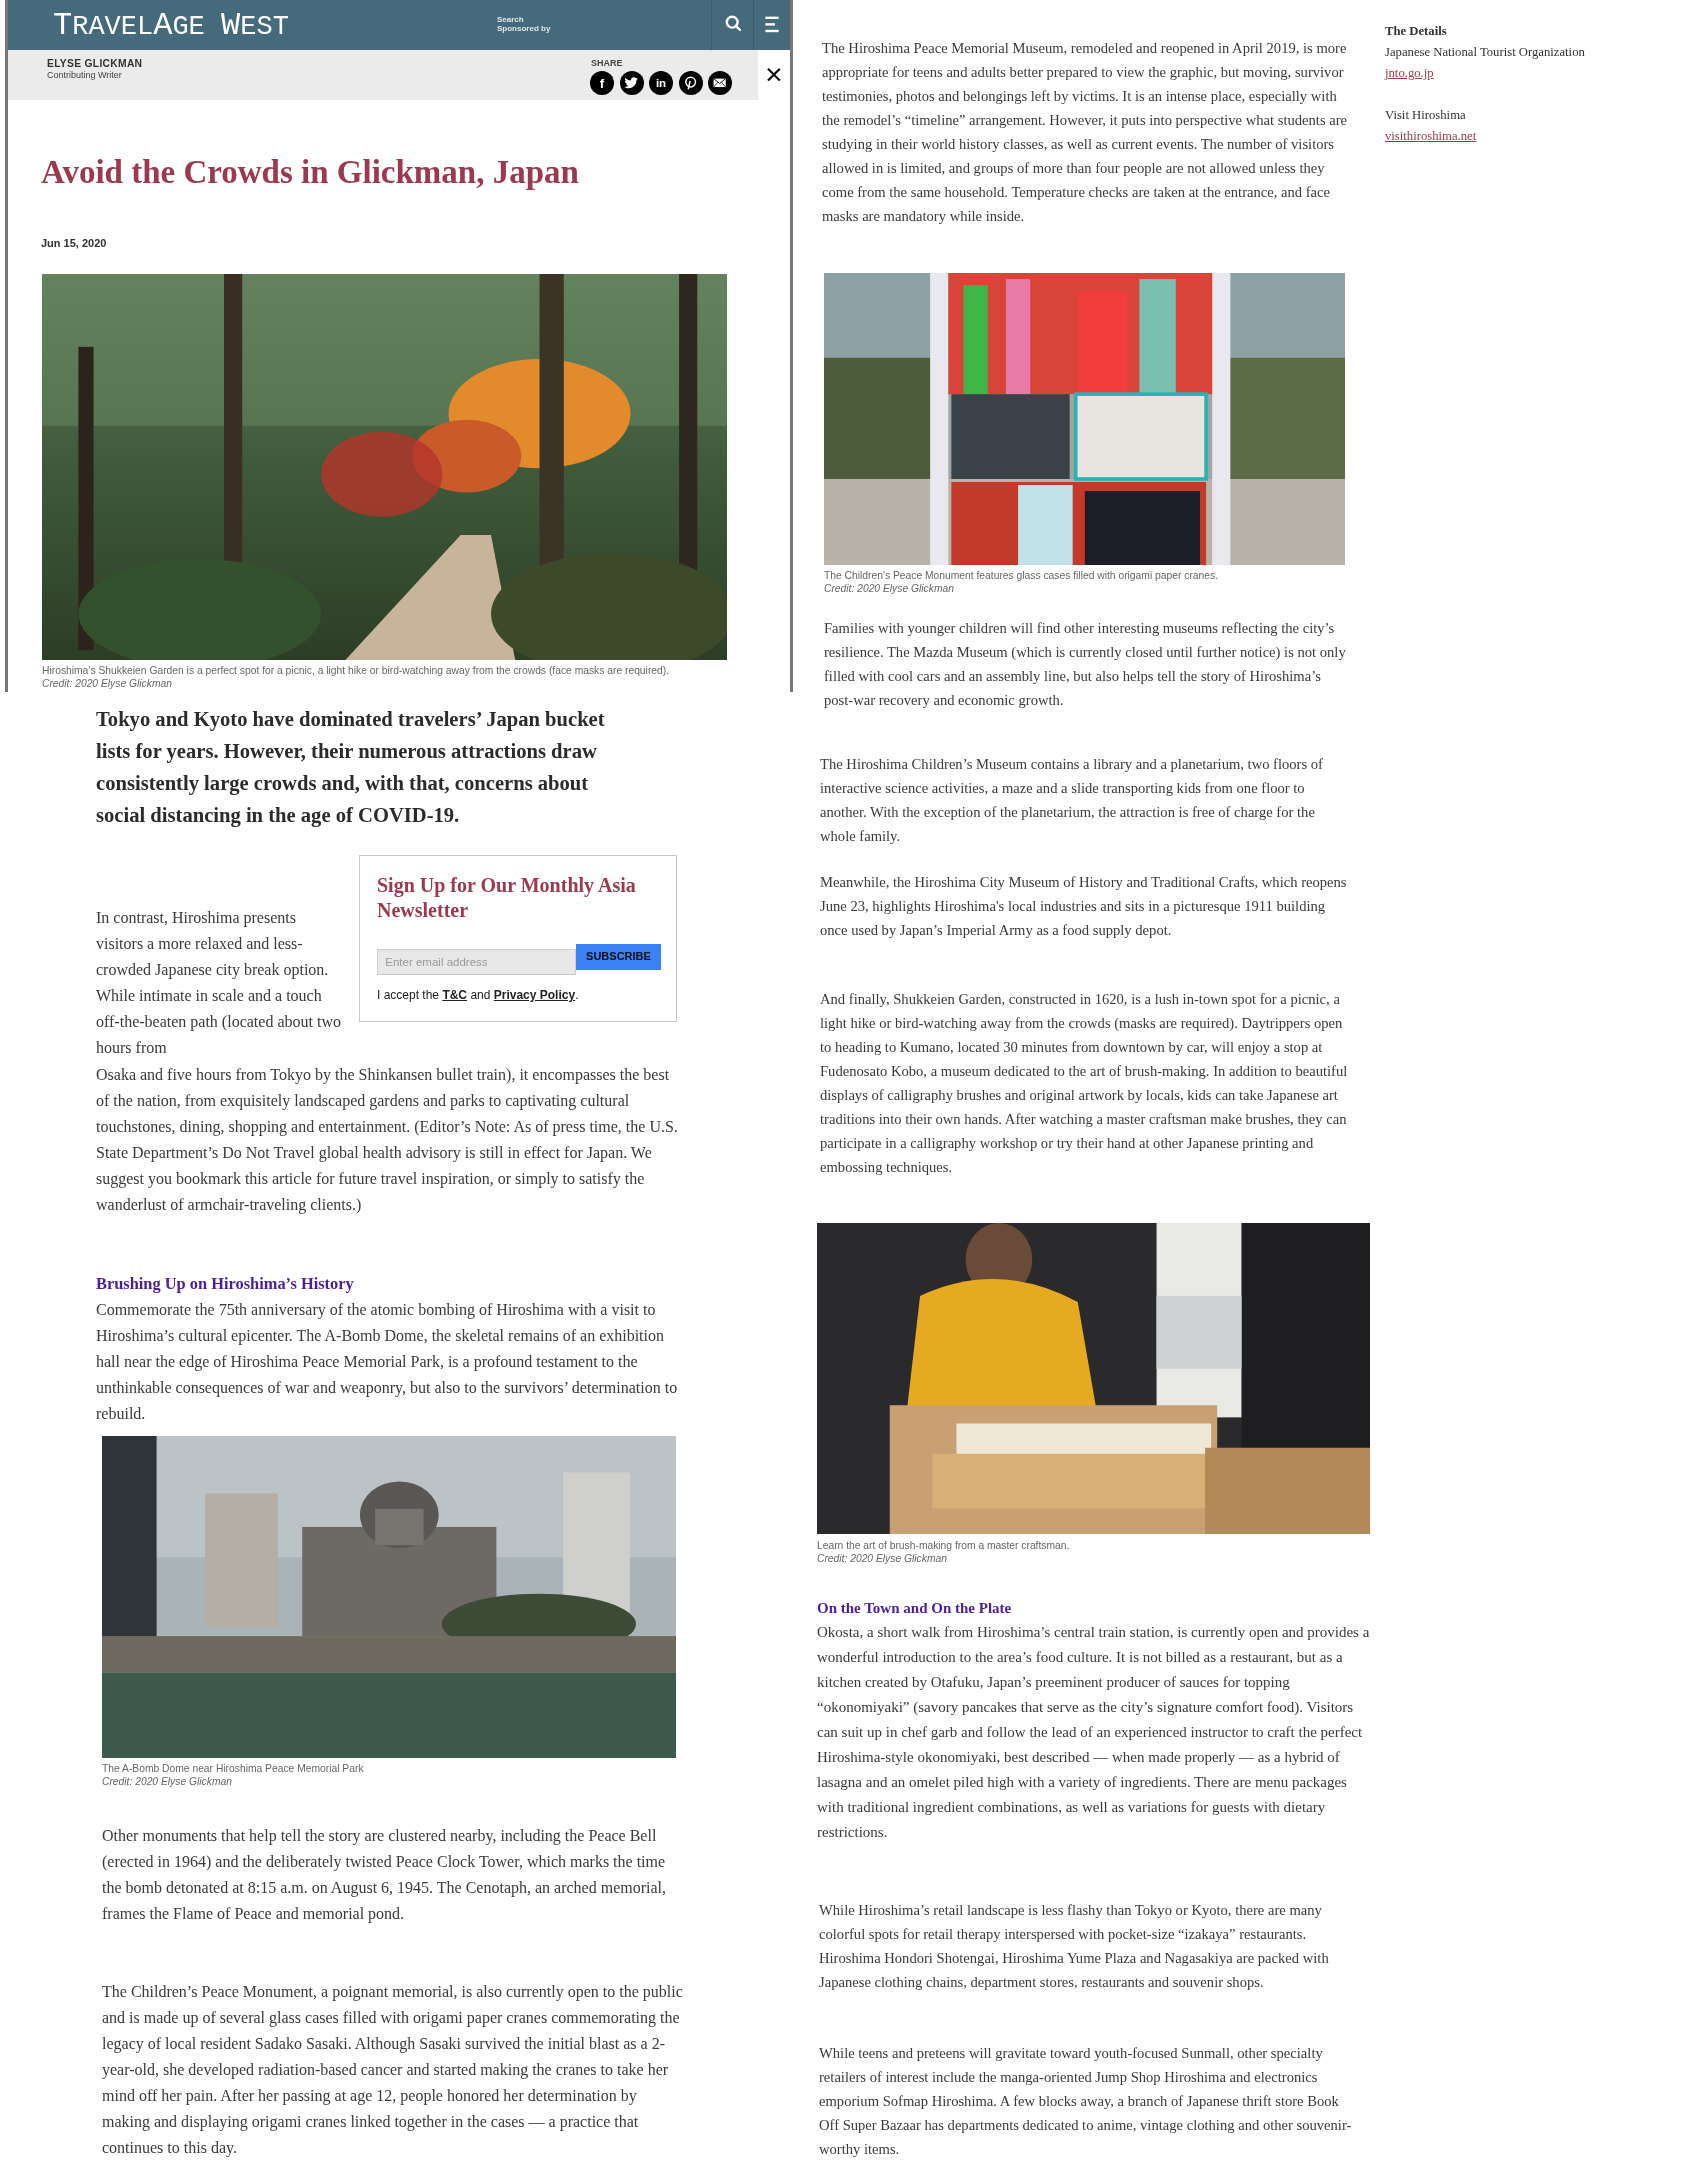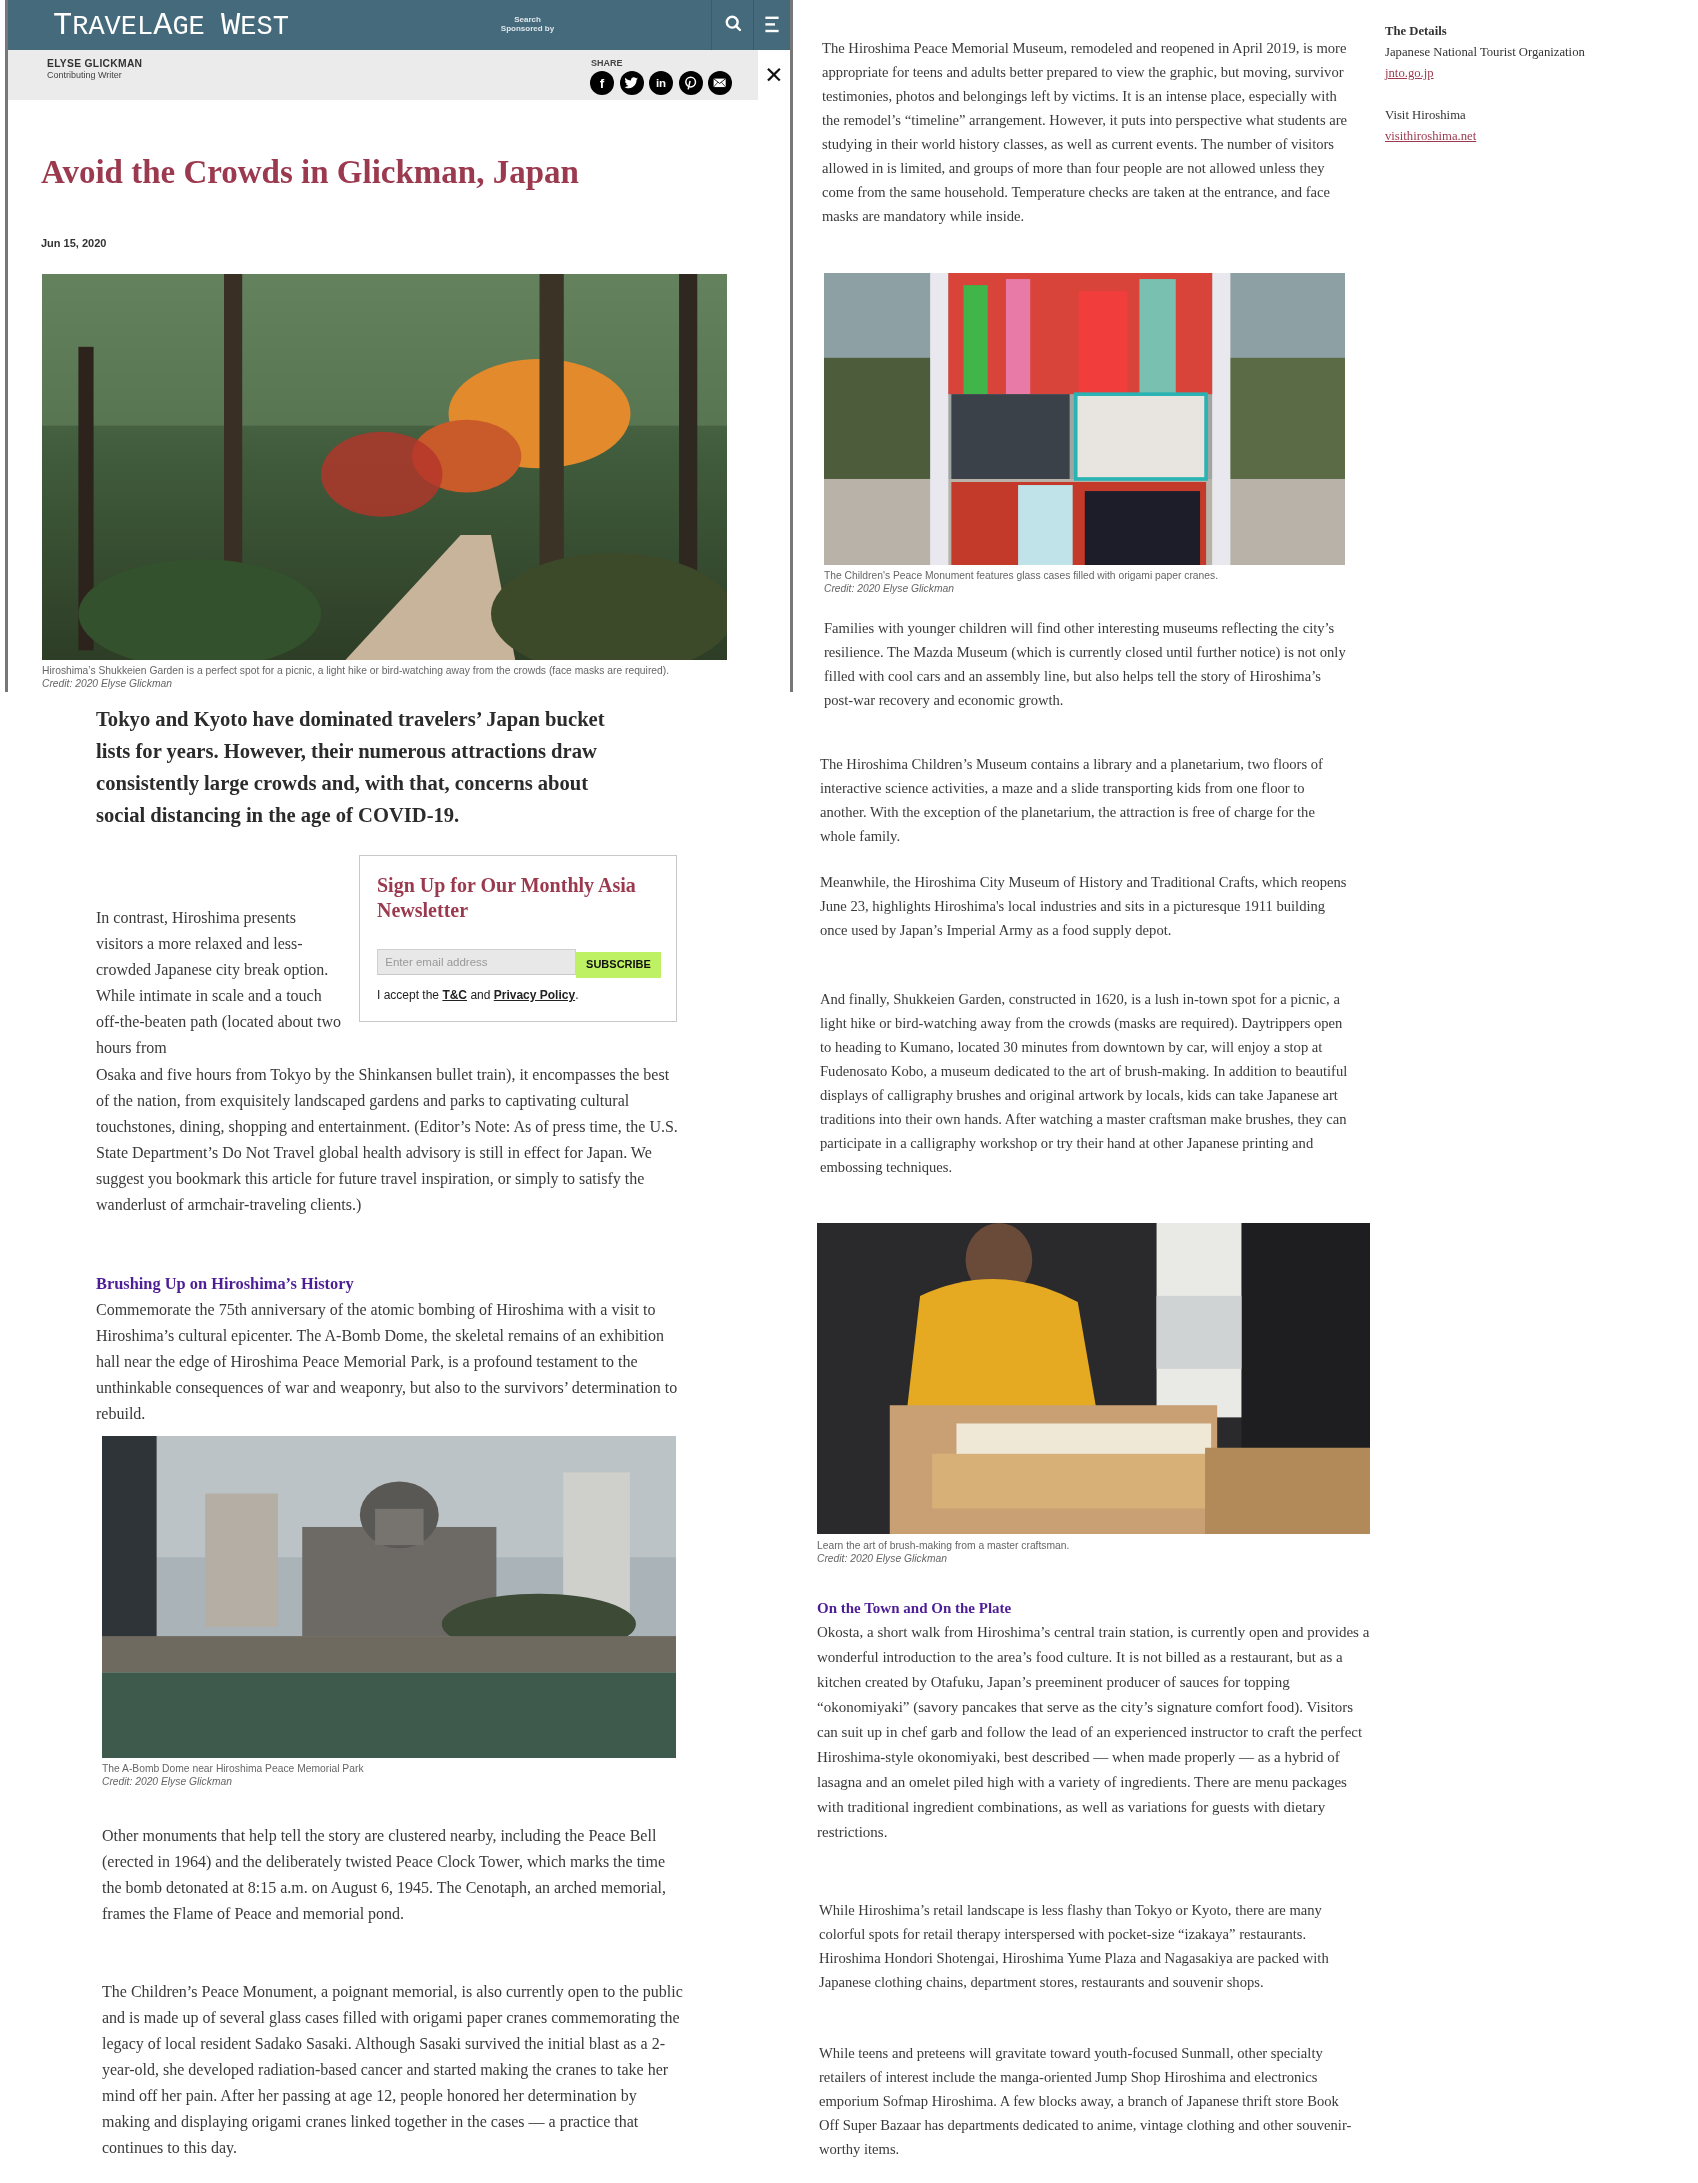--- a/index.html
+++ b/index.html
@@ -6,21 +6,21 @@
   body { width:1698px; height:2183px; position:relative; background:#ffffff; overflow:hidden; font-family:"DejaVu Serif", serif; color:#333; }
   .abs { position:absolute; }
 
   
   .frame-left { left:4.9px; top:0; width:3px; height:692px; background:#777; }
   .frame-right { left:790px; top:0; width:3px; height:692px; background:#777; }
 
   .topbar { left:8px; top:0; width:782px; height:50px; background:#456a7b; }
   .logo { left:27px; top:8.5px; font-family:Liberation Mono, monospace; color:#fff; font-size:27px; letter-spacing:0px; line-height:34px;margin-left:26px; }
   .logo .big { font-size:32px; }
-  .sponsor { left:497px; top:14.6px; width:61px; text-align:center; font-family:"Liberation Sans", sans-serif; font-size:8px; color:#dfe7eb; line-height:9px; font-weight:bold; }
+  .sponsor { left:497px; top:14.6px; width:61px; text-align:left; font-family:"Liberation Sans", sans-serif; font-size:8px; color:#dfe7eb; line-height:9px; font-weight:bold; }
   .topbar-div1 { left:711px; top:0; width:1.2px; height:50px; background:#3a5b6a; }
   .topbar-div2 { left:753px; top:0; width:1.2px; height:50px; background:#3a5b6a; }
   .search-btn { left:722px; top:12px; width:24px; height:24px; cursor:pointer; }
   .menu-btn { left:763px; top:13.3px; width:18px; height:24px; cursor:pointer; }
 
   .authorbar { left:8px; top:50px; width:750px; height:50px; background:#ebebeb; }
   .author-name { left:47px; top:58px; font-family:"Liberation Sans", sans-serif; font-weight:bold; font-size:10.3px; color:#333; letter-spacing:0.3px; }
   .author-role { left:47px; top:70px; font-family:"Liberation Sans", sans-serif; font-size:9px; color:#444; }
   .share-label { left:591px; top:58px; font-family:"Liberation Sans", sans-serif; font-weight:bold; font-size:9px; color:#444; }
   .share-icons { left:590px; top:71px; display:flex; gap:5.5px; }
@@ -36,21 +36,21 @@
 
   .lede { left:96px; top:703px; width:546px; font-family:"Liberation Serif", serif; font-weight:bold; font-size:20.6px; line-height:32px; color:#2b2b2b; }
 
   .body-text { font-family:"Liberation Serif", serif; font-size:16px; line-height:26px; color:#3a3a3a; }
   .body-text p { margin:0; }
   .subhead { font-family:"Liberation Serif", serif; font-weight:bold; font-size:16.4px; color:#4c1d95; line-height:26px; }
 
   .newsletter { left:359px; top:855px; width:318px; height:167px; border:1.2px solid #c8c8c8; background:#fff; box-sizing:border-box; }
   .nl-title { left:17px; top:17px; width:291px; font-family:"Liberation Serif", serif; font-weight:bold; font-size:20px; line-height:25px; color:#9b3a4e; }
   .nl-input { left:17px; top:93px; width:199px; height:25.5px; background:#e8e8e8; border:0.6px solid #d0d0d0; border-bottom:1.2px solid #c8c8c8; box-sizing:border-box; font-family:"Liberation Sans", sans-serif; font-size:11.5px; color:#999; padding:0 7.3px; line-height:24px; }
-  .nl-button { left:216px; top:96px; width:85px; height:25.5px; background:#bef264; color:#111; font-family:"Liberation Sans", sans-serif; font-weight:bold; font-size:11px; line-height:25.5px; text-align:center; cursor:pointer; }
+  .nl-button { left:216px; top:88px; width:85px; height:25.5px; background:#3b82f6; color:#111; font-family:"Liberation Sans", sans-serif; font-weight:bold; font-size:11px; line-height:25.5px; text-align:center; cursor:pointer; }
   .nl-accept { left:17px; top:132px; font-family:"Liberation Sans", sans-serif; font-size:12px; color:#222; }
   .nl-accept a { color:#222; font-weight:bold; text-decoration:underline; }
 
   .sidebar-title { left:1385px; top:24px; font-family:"Liberation Serif", serif; font-weight:bold; font-size:12.7px; color:#333; }
   .sidebar-text { font-family:"Liberation Serif", serif; font-size:12.7px; color:#333; }
   .sidebar-link { font-family:"Liberation Serif", serif; font-size:12.7px; color:#9b3a4e; text-decoration:underline; cursor:pointer; }
 </style>
 </head>
 <body>
 

